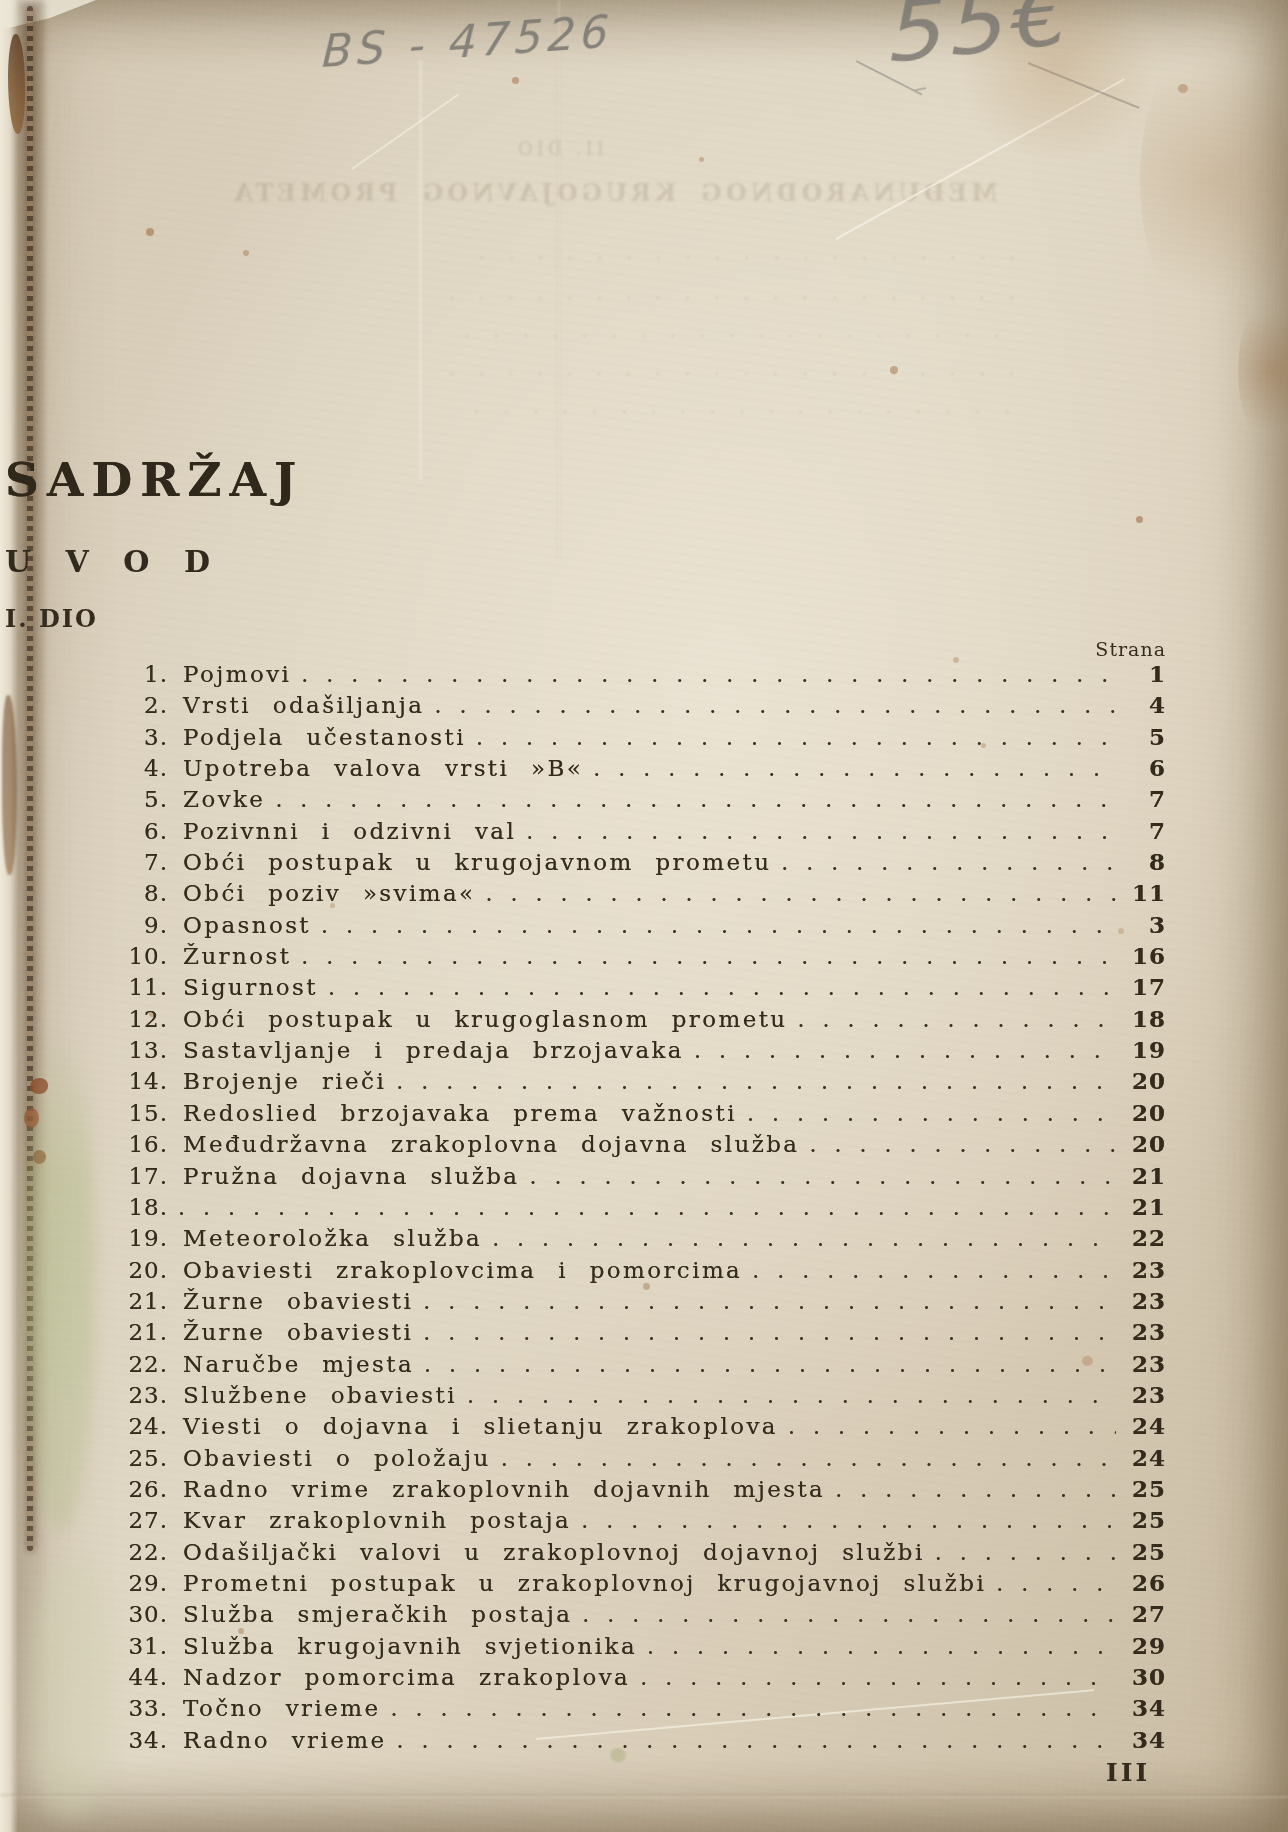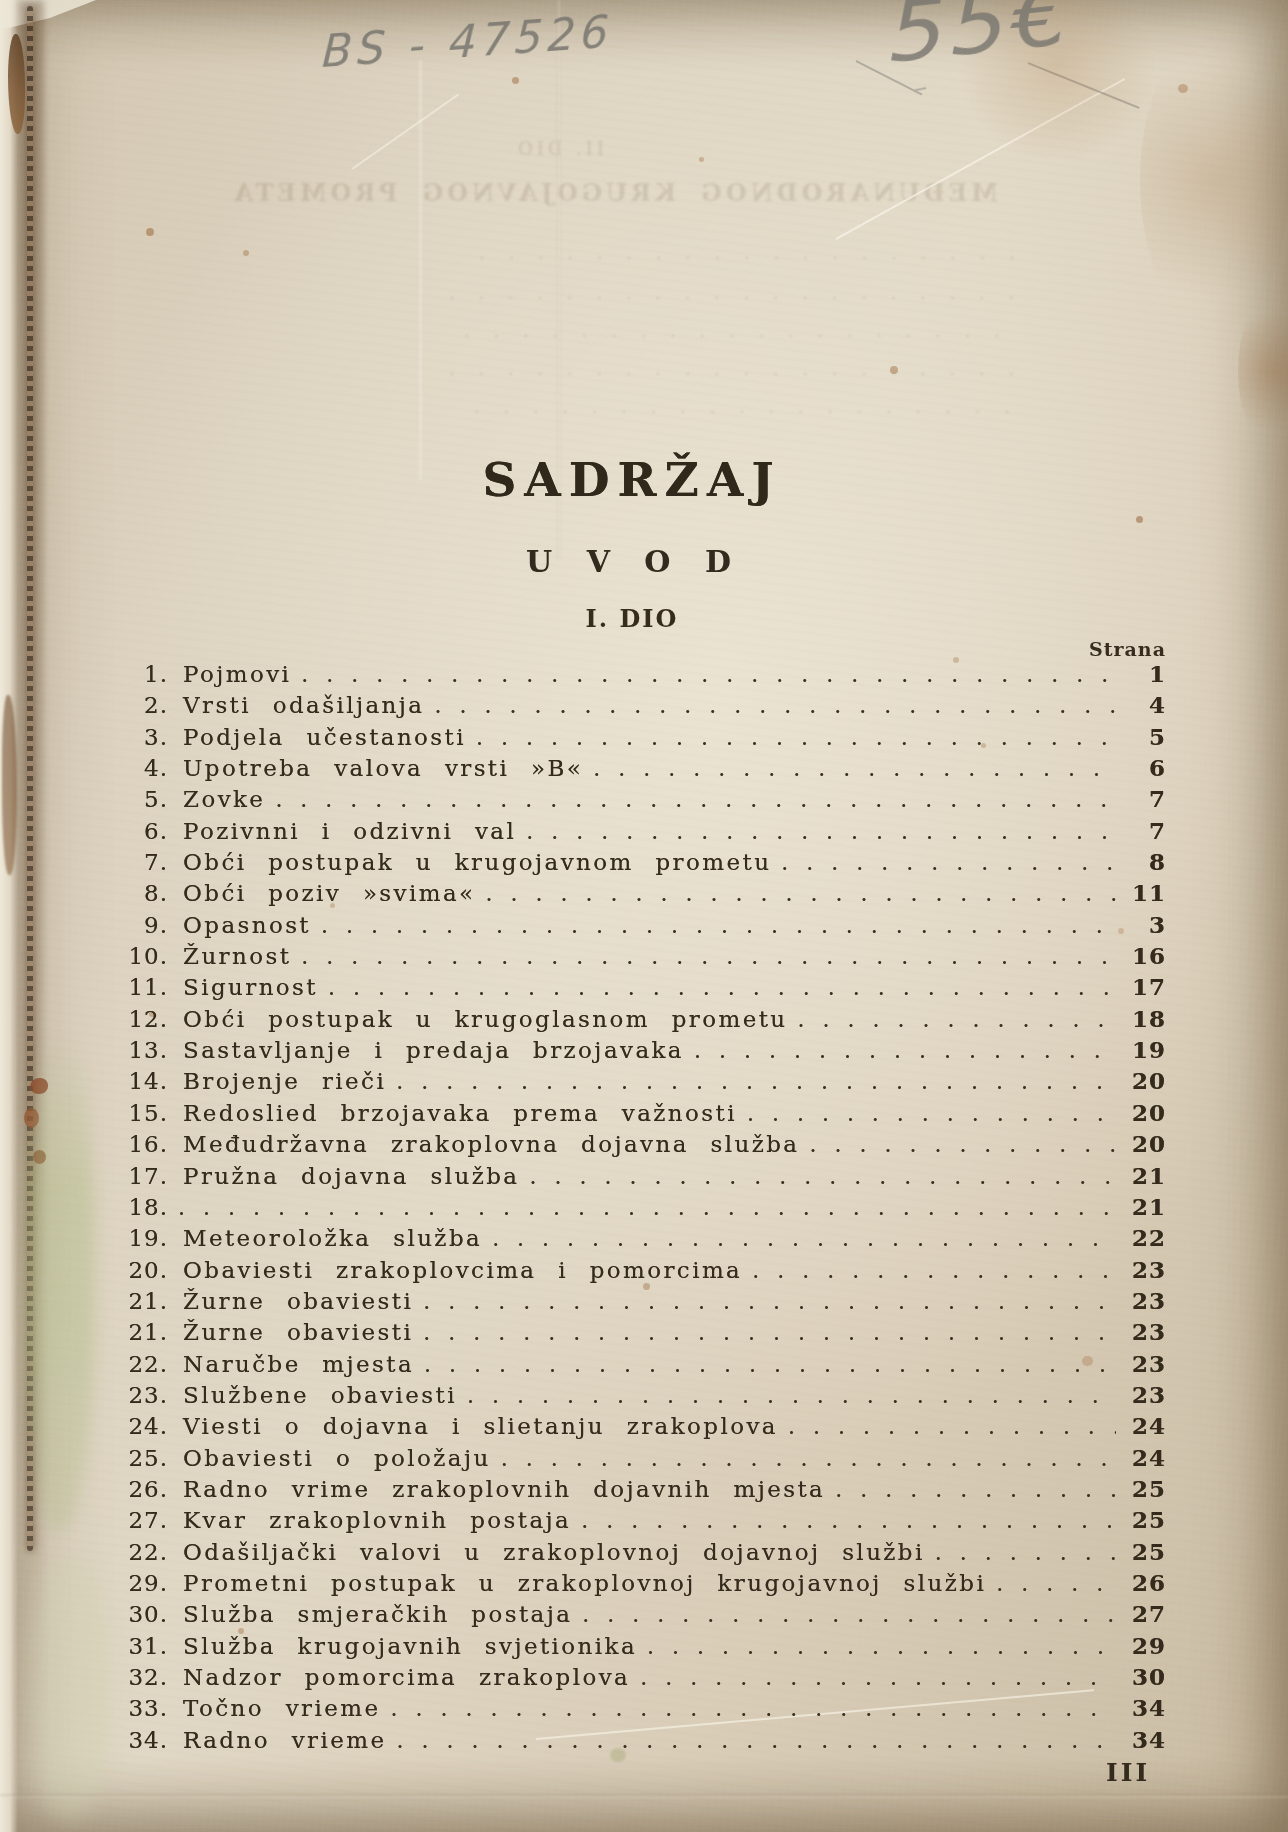--- a/index.html
+++ b/index.html
@@ -93,26 +93,26 @@
   
   .pencil{position:absolute;font-family:"DejaVu Sans",sans-serif;font-style:italic;color:#75736d;}
   .pencil-bs{left:322px;top:16px;font-size:44px;letter-spacing:5px;opacity:.82;
     transform:rotate(-4deg) skewX(-7deg);filter:blur(.3px);}
   .pencil-price{left:888px;top:-14px;font-size:82px;letter-spacing:3px;opacity:.78;
     transform:rotate(-6deg) skewX(-5deg) scaleX(1.12);transform-origin:left top;filter:blur(.4px);}
   .pencil-arrow{position:absolute;left:856px;top:60px;width:74px;height:2px;background:#8b8983;opacity:.55;
     transform:rotate(27deg);transform-origin:left center;filter:blur(.4px);}
   .pencil-arrow:after{content:"";position:absolute;right:-2px;top:-4px;width:12px;height:2px;background:#8b8983;transform:rotate(-38deg);}
   
-  .headings{position:absolute;left:12px;width:1240px;text-align:center;}
+  .headings{position:absolute;left:5px;width:1240px;}
   .h-title{top:452px;font-size:47px;font-weight:bold;letter-spacing:8px;color:#30281b;text-shadow:0 0 .6px rgba(48,40,27,.8);}
   .h-uvod{top:544px;font-size:30px;font-weight:bold;letter-spacing:7px;word-spacing:10px;color:#322a1d;}
   .h-dio{top:604px;font-size:24px;font-weight:bold;letter-spacing:2px;color:#352c1e;}
   .strana{position:absolute;left:124px;top:638px;width:1042px;text-align:right;
-    font-size:19px;font-weight:bold;letter-spacing:1px;color:#362d1f;}
+    font-size:19px;font-weight:normal;letter-spacing:1px;color:#362d1f;}
   #toc{position:absolute;left:124px;top:660px;width:1042px;}
   .toc-row{display:flex;align-items:baseline;height:31.35px;font-size:23px;color:#342b1d;
     text-shadow:0 0 .5px rgba(52,43,29,.65);}
   .toc-num{flex:none;width:44px;text-align:right;letter-spacing:1px;}
   .toc-title{flex:none;padding-left:15px;white-space:nowrap;letter-spacing:2.4px;word-spacing:12px;}
   .toc-leader{flex:1;overflow:hidden;white-space:nowrap;padding-left:10px;letter-spacing:18px;
     color:#3a3022;font-size:22px;}
   .toc-page{flex:none;width:50px;text-align:right;font-weight:bold;letter-spacing:1px;}
   .folio{position:absolute;left:1106px;top:1758px;font-size:25px;font-weight:bold;letter-spacing:3px;color:#342b1d;}
 </style>
@@ -367,21 +367,21 @@
         <span class="toc-leader">............................................................</span>
         <span class="toc-page">27</span>
       </div>
       <div class="toc-row">
         <span class="toc-num">31.</span>
         <span class="toc-title">Služba krugojavnih svjetionika</span>
         <span class="toc-leader">............................................................</span>
         <span class="toc-page">29</span>
       </div>
       <div class="toc-row">
-        <span class="toc-num">32.</span>
+        <span class="toc-num">44.</span>
         <span class="toc-title">Nadzor pomorcima zrakoplova</span>
         <span class="toc-leader">............................................................</span>
         <span class="toc-page">30</span>
       </div>
       <div class="toc-row">
         <span class="toc-num">33.</span>
         <span class="toc-title">Točno vrieme</span>
         <span class="toc-leader">............................................................</span>
         <span class="toc-page">34</span>
       </div>

